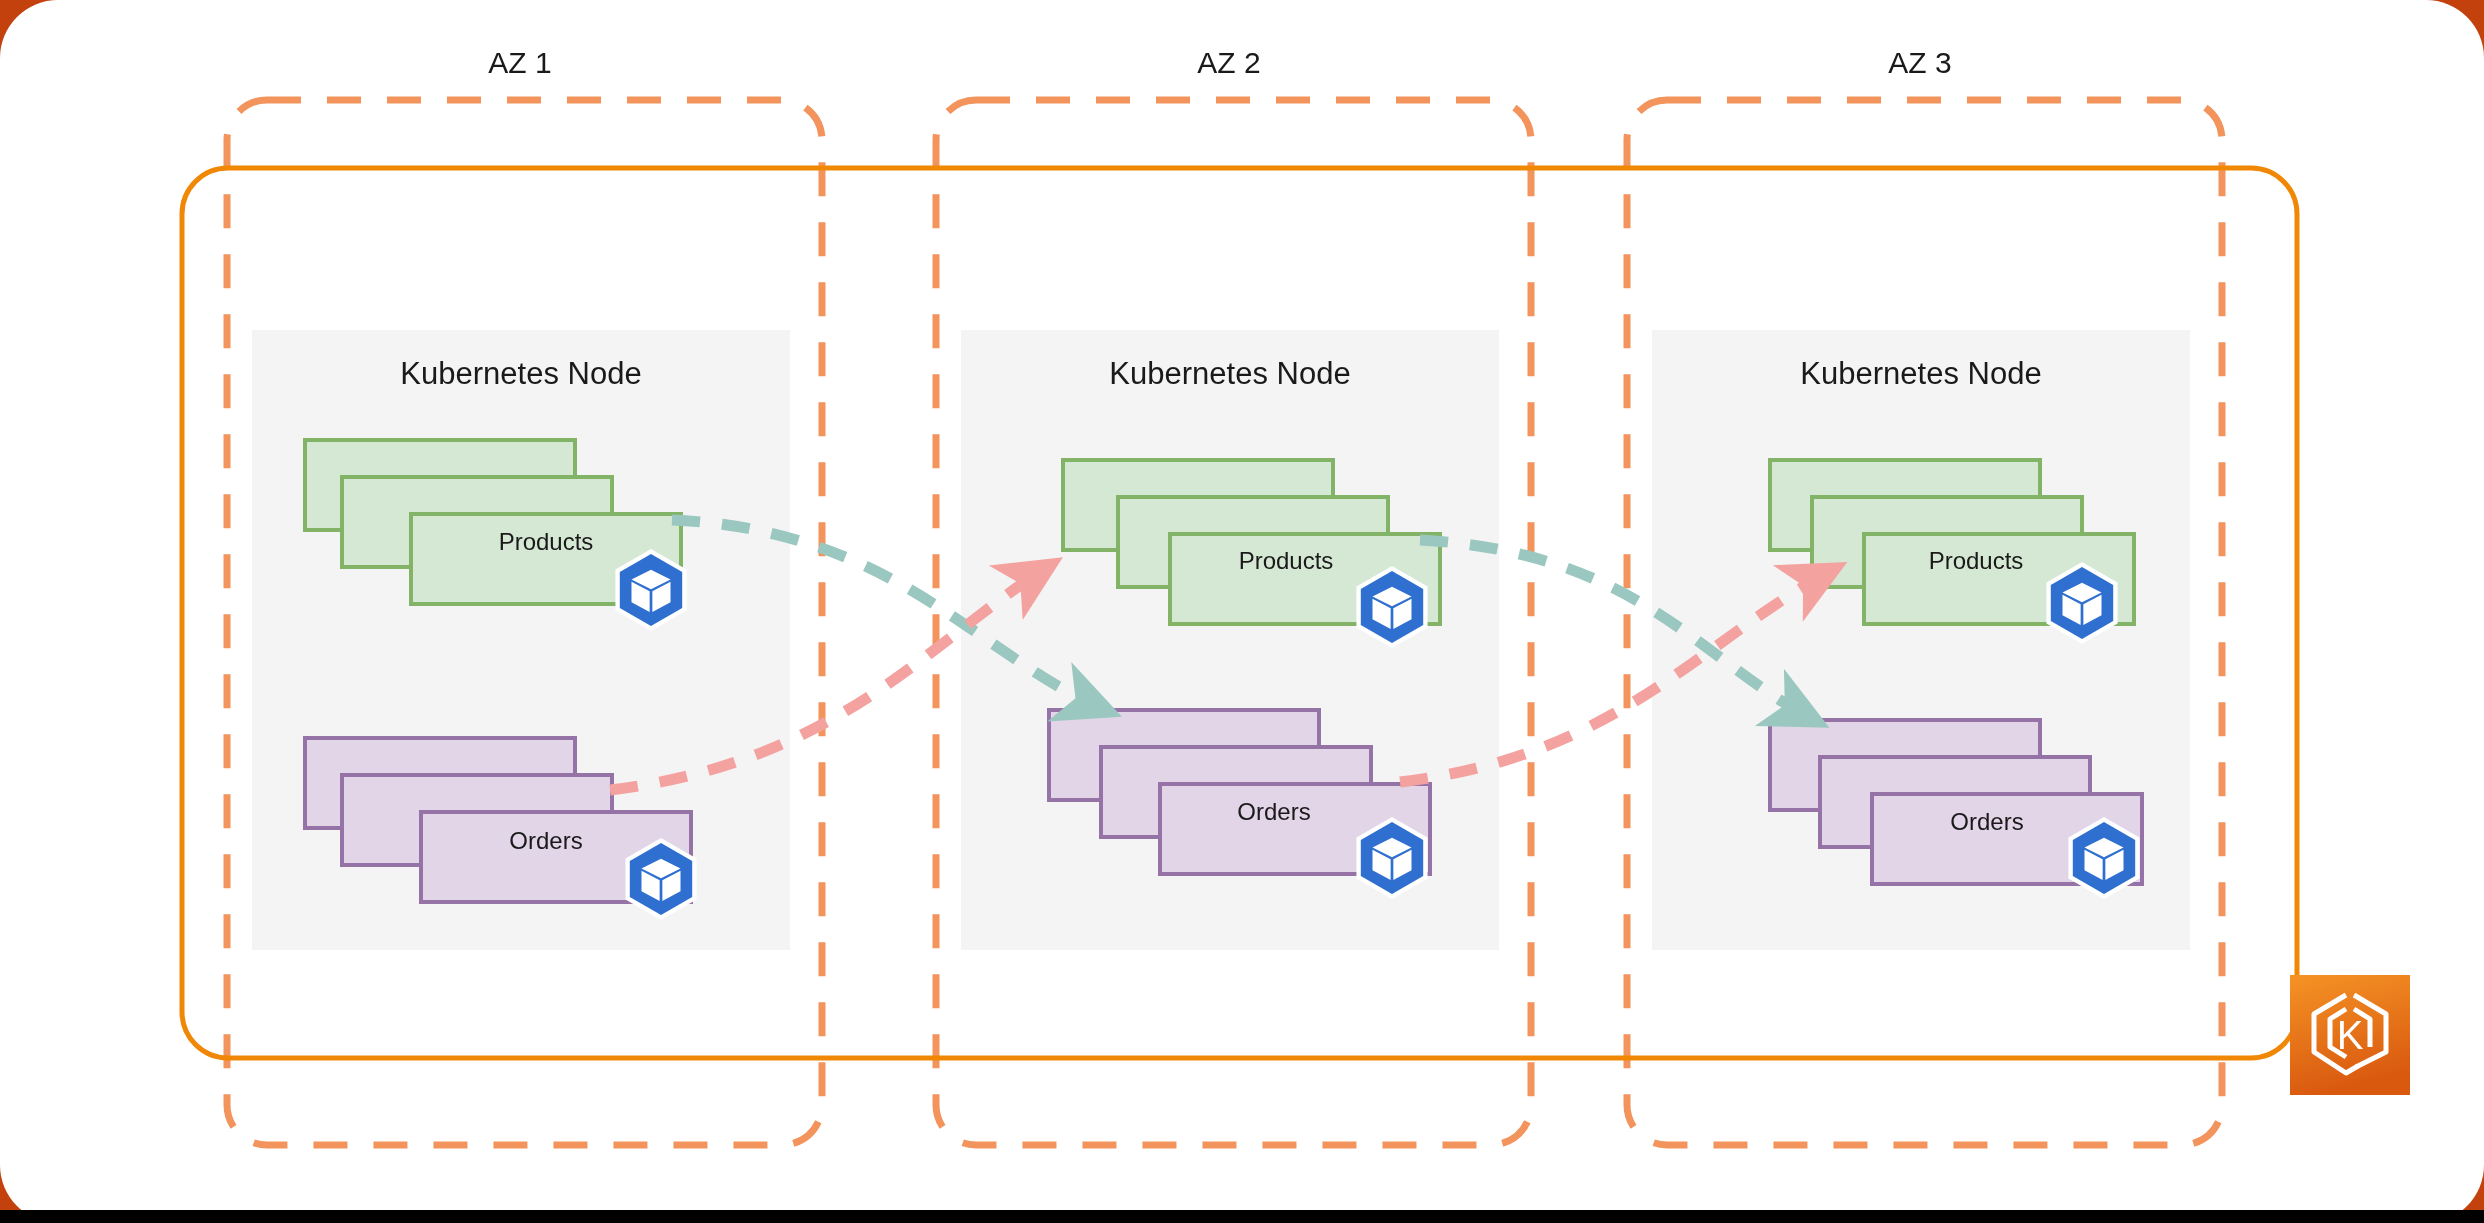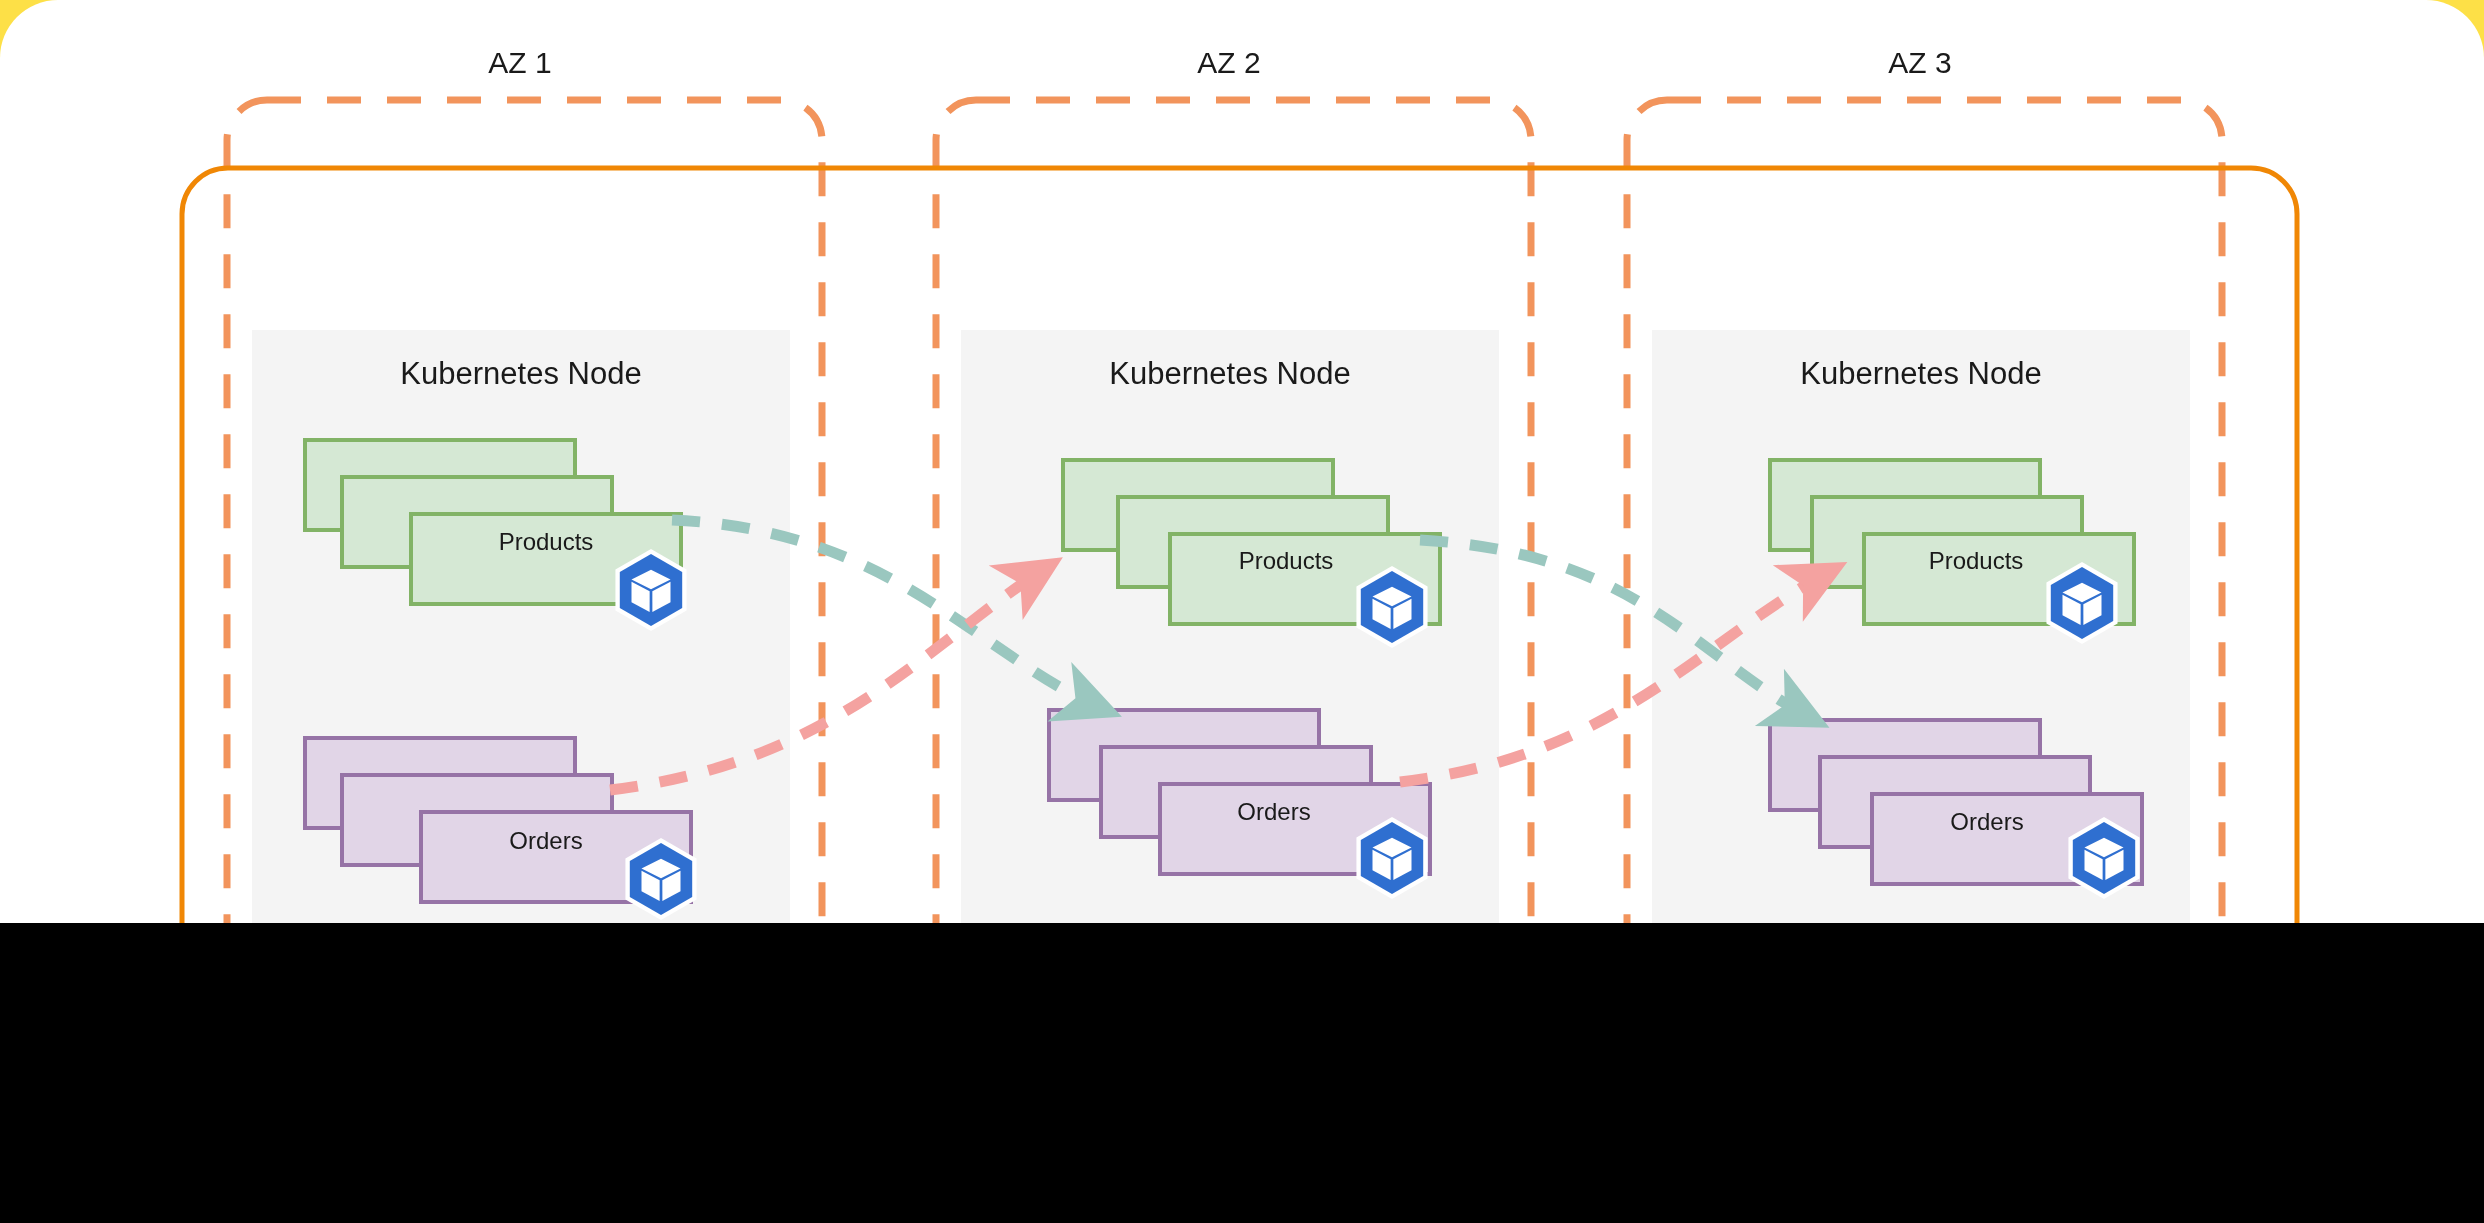--- a/index.html
+++ b/index.html
@@ -4,22 +4,22 @@
 <style>
   * { box-sizing: border-box; }
   html, body {
     margin: 0; padding: 0;
     background: #000000;
     font-family: "Liberation Sans", sans-serif;
   }
   #stage {
     position: relative;
     width: 2484px;
-    height: 923px;
-    background: #fde047;
+    height: 1210px;
+    background: #c2410c;
     overflow: hidden;
   }
   #canvas {
     position: absolute;
     left: 0; top: 0;
     width: 2484px;
     height: 1223px;
     background: #ffffff;
     border-radius: 58px;
   }

